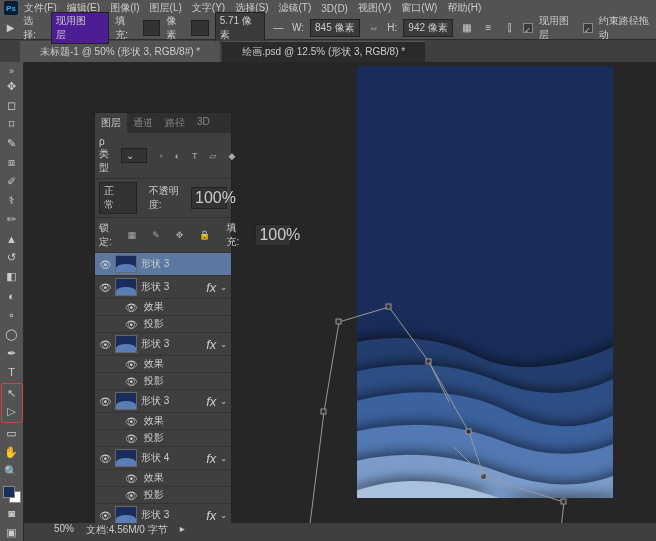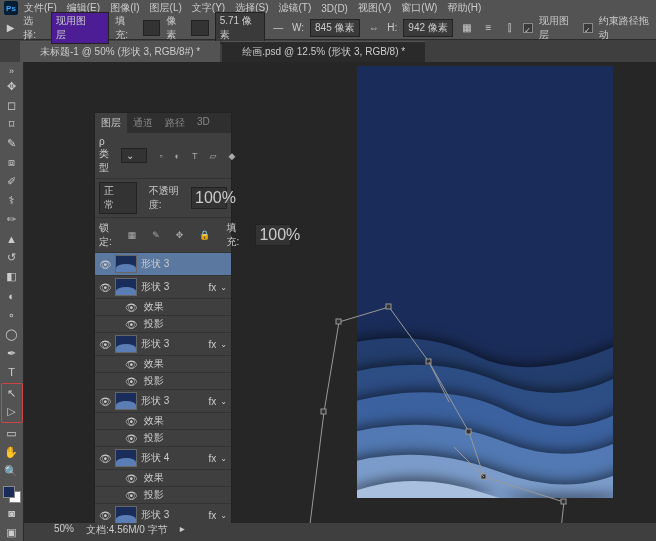--- a/index.html
+++ b/index.html
@@ -40,21 +40,21 @@
 .panel-value{background:#333;border:1px solid #222;padding:1px 3px;font-size:16px;color:#ccc;width:36px;text-align:center}
 .lock-row{display:flex;align-items:center;gap:16px;padding:3px 4px;font-size:10px;border-bottom:1px solid #333}
 .tiny-icon{width:12px;height:12px;display:inline-flex;align-items:center;justify-content:center;font-size:9px;color:#aaa}
 .layers{max-height:340px;overflow:hidden}
 .layer{display:flex;align-items:center;gap:4px;padding:2px 4px;border-bottom:1px solid #333}
 .layer.active{background:#5a78a0}
 .layer .eye{width:12px;text-align:center;color:#ccc}
 .layer .thumb{width:22px;height:18px;background:#1a2d5a;border:1px solid #666;position:relative}
 .layer .thumb.wave-thumb::after{content:"";position:absolute;bottom:0;left:0;right:0;height:8px;background:#5a7db5;border-radius:50% 50% 0 0}
 .layer .name{flex:1;font-size:10px;color:#ccc}
-.layer .fx{font-size:10px;color:#ccc;}
+.layer .fx{font-size:13px;color:#ccc;font-style:italic}
 .layer .chev{font-size:8px;color:#ccc}
 .sublayer{padding:1px 4px 1px 30px;display:flex;align-items:center;gap:6px;font-size:10px;color:#ccc;border-bottom:1px solid #333}
 .statusbar{position:absolute;bottom:0;left:0;width:100%;height:18px;background:#3f3f3f;display:flex;gap:12px;padding-left:30px;font-size:10px;color:#ccc}
 </style>
 </head>
 <body>
 
 <div class="menubar">
   <div class="ps-icon">Ps</div>
   <span>文件(F)</span>

